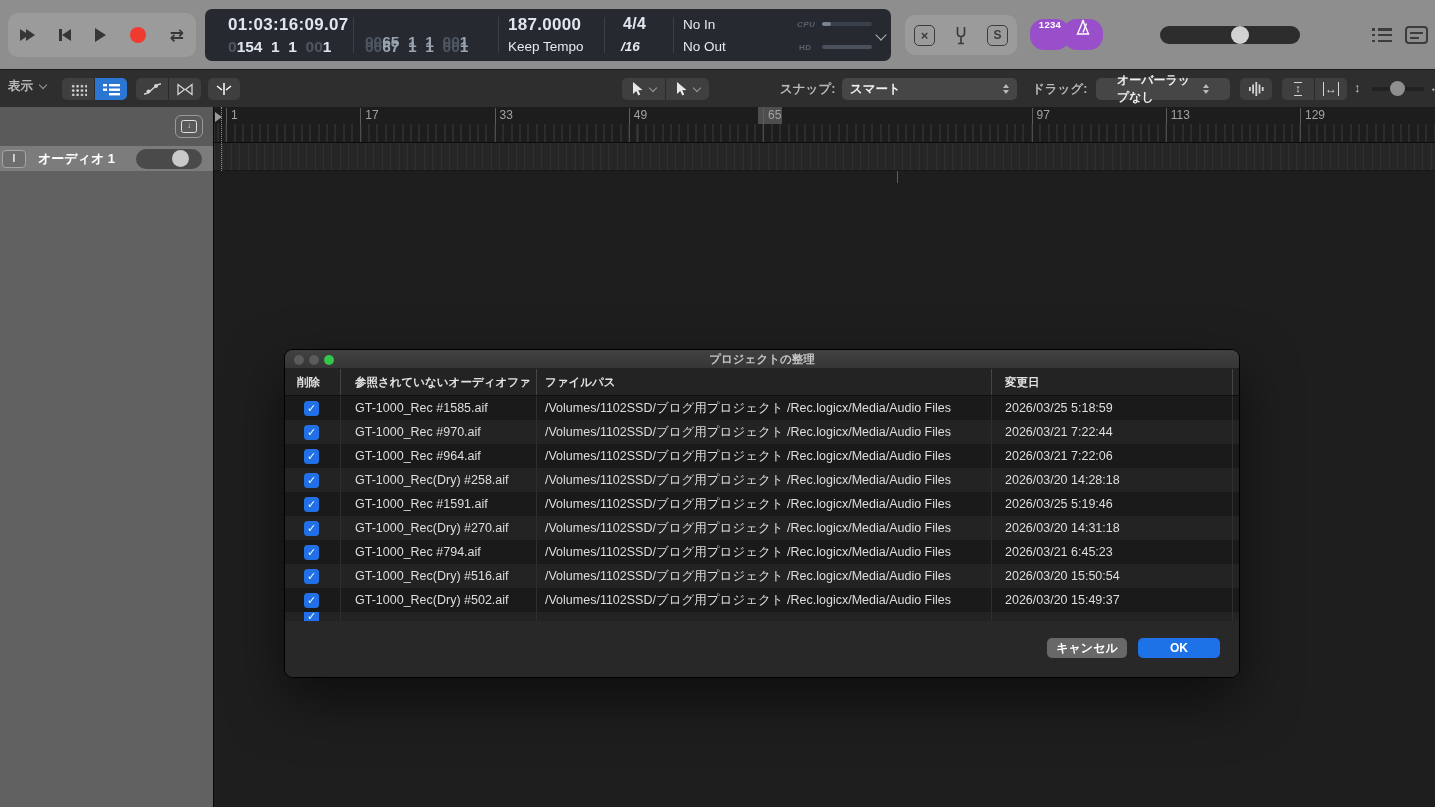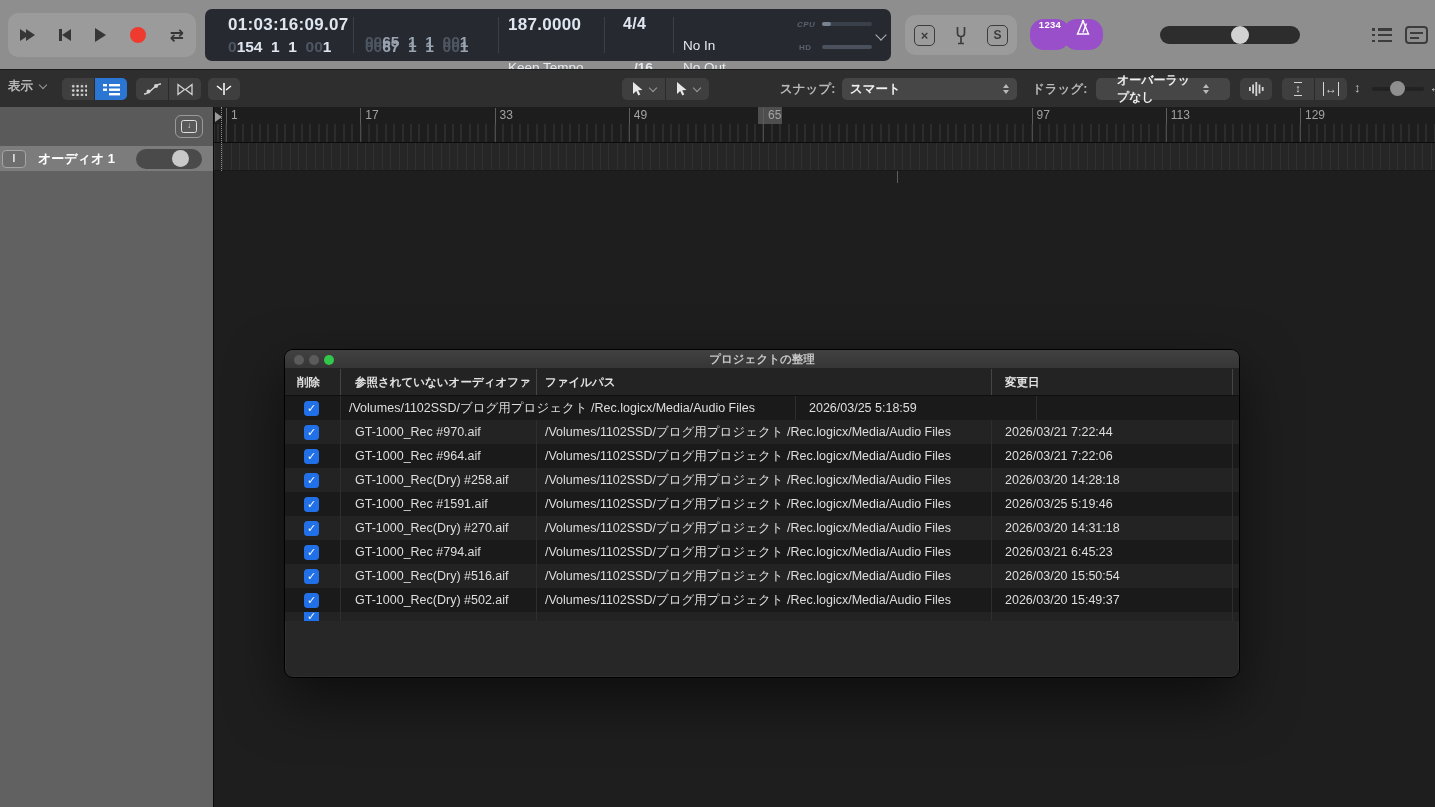--- a/index.html
+++ b/index.html
@@ -16,21 +16,21 @@
   .bar-v{width:2.5px;height:12px;background:#363636;}
   .rec-dot{width:16px;height:16px;border-radius:50%;background:var(--record-red);}
   .cyc{font-size:17px;color:#363636;font-weight:bold;line-height:1;}
   
   #lcd{left:205px;top:9px;width:686px;height:52px;background:#262a30;border-radius:7px;color:#dfe6f0;}
   .lcd-div{position:absolute;top:8px;width:1px;height:36px;background:#3a4048;}
   .lcd-big{font-size:17px;font-weight:bold;letter-spacing:.3px;white-space:pre;}
   .lcd-sub{font-size:15.5px;font-weight:bold;white-space:pre;}
   .lcd-gray{color:#9aa3b0;}
   .dim{color:#4e5662;}
-  .lcd-label{font-size:13.5px;color:#e6e9ee;margin-top:21px;}
+  .lcd-label{font-size:13.5px;color:#e6e9ee;}
   .meter-lbl{font-size:8px;color:#5a626e;font-weight:bold;letter-spacing:.5px;}
   .meter{height:4px;border-radius:2px;background:#39404a;position:absolute;}
   .meter i{display:block;height:4px;border-radius:2px;background:#79828f;}
   .chev{display:inline-block;width:7px;height:7px;border-right:1.8px solid #aeb4bc;border-bottom:1.8px solid #aeb4bc;transform:rotate(45deg);}
   
   .sq-icon{width:19px;height:19px;border:1.7px solid #3c3c3c;border-radius:5px;color:#3c3c3c;
            display:flex;align-items:center;justify-content:center;font-size:12px;font-weight:bold;line-height:1;}
   .purple-btn{width:40px;height:31px;border-radius:14px;background:var(--purple);color:#fff;
               display:flex;align-items:flex-start;justify-content:center;}
   #vol-track{left:1160px;top:26px;width:140px;height:18px;background:#2d2d2d;border-radius:9px;}
@@ -135,21 +135,21 @@
     <div class="abs lcd-big" style="left:23px;top:6px;">01:03:16:09.07</div>
     <div class="abs lcd-sub" style="left:23px;top:29px;"><span class="dim">0</span><span>154  1  1  </span><span class="dim">00</span><span>1</span></div>
     <div class="lcd-div" style="left:148px;"></div>
     <div class="abs lcd-sub lcd-gray" style="left:160px;top:24px;"><span class="dim">00</span><span>65  1  1  </span><span class="dim">00</span><span>1</span></div>
     <div class="abs lcd-sub lcd-gray" style="left:160px;top:29px;"><span class="dim">00</span><span>67  1  1  </span><span class="dim">00</span><span>1</span></div>
     <div class="lcd-div" style="left:293px;"></div>
     <div class="abs lcd-big" style="left:303px;top:6px;">187.0000</div>
     <div class="abs lcd-label" style="left:303px;top:30px;">Keep Tempo</div>
     <div class="lcd-div" style="left:399px;"></div>
     <div class="abs lcd-big" style="left:418px;top:6px;font-size:16px;">4/4</div>
-    <div class="abs lcd-label" style="left:429px;top:30px;font-weight:bold;">/16</div>
+    <div class="abs lcd-label" style="left:416px;top:30px;font-weight:bold;font-style:italic;">/16</div>
     <div class="lcd-div" style="left:468px;"></div>
     <div class="abs lcd-label" style="left:478px;top:8px;">No In</div>
     <div class="abs lcd-label" style="left:478px;top:30px;">No Out</div>
     <div class="abs meter-lbl" style="left:592px;top:11px;font-style:italic;">CPU</div>
     <div class="meter" style="left:617px;top:13px;width:50px;">
         <i style="width:9px;"></i>
       </div>
     <div class="abs meter-lbl" style="left:594px;top:34px;">HD</div>
     <div class="meter" style="left:617px;top:36px;width:50px;background:#4a515c;"></div>
     <span class="chev abs" style="left:672px;top:22px;"></span>
@@ -359,20 +359,21 @@
     <div class="hcell c-stub" style="border-right:none;"></div>
   </div>
 
   <div id="dlg-body" class="abs">
       <div class="trow odd">
         <div class="td c-del">
           <span class="cb">
             <span>✓</span>
           </span>
         </div>
+        <div class="td c-name">GT-1000_Rec #1585.aif</div>
         <div class="td c-path">/Volumes/1102SSD/ブログ用プロジェクト /Rec.logicx/Media/Audio Files</div>
         <div class="td c-date">2026/03/25 5:18:59</div>
         <div class="td c-stub"></div>
       </div>
       <div class="trow even">
         <div class="td c-del">
           <span class="cb">
             <span>✓</span>
           </span>
         </div>
@@ -464,13 +465,17 @@
             <span>✓</span>
           </span>
         </div>
         <div class="td c-name"></div>
         <div class="td c-path"></div>
         <div class="td c-date"></div>
         <div class="td c-stub"></div>
       </div>
     </div>
 
+  <div id="dlg-footer" class="abs">
+    <span class="dlg-btn" id="btn-cancel">キャンセル</span>
+    <span class="dlg-btn" id="btn-ok">OK</span>
+  </div>
 </div>
 
 </body></html>

